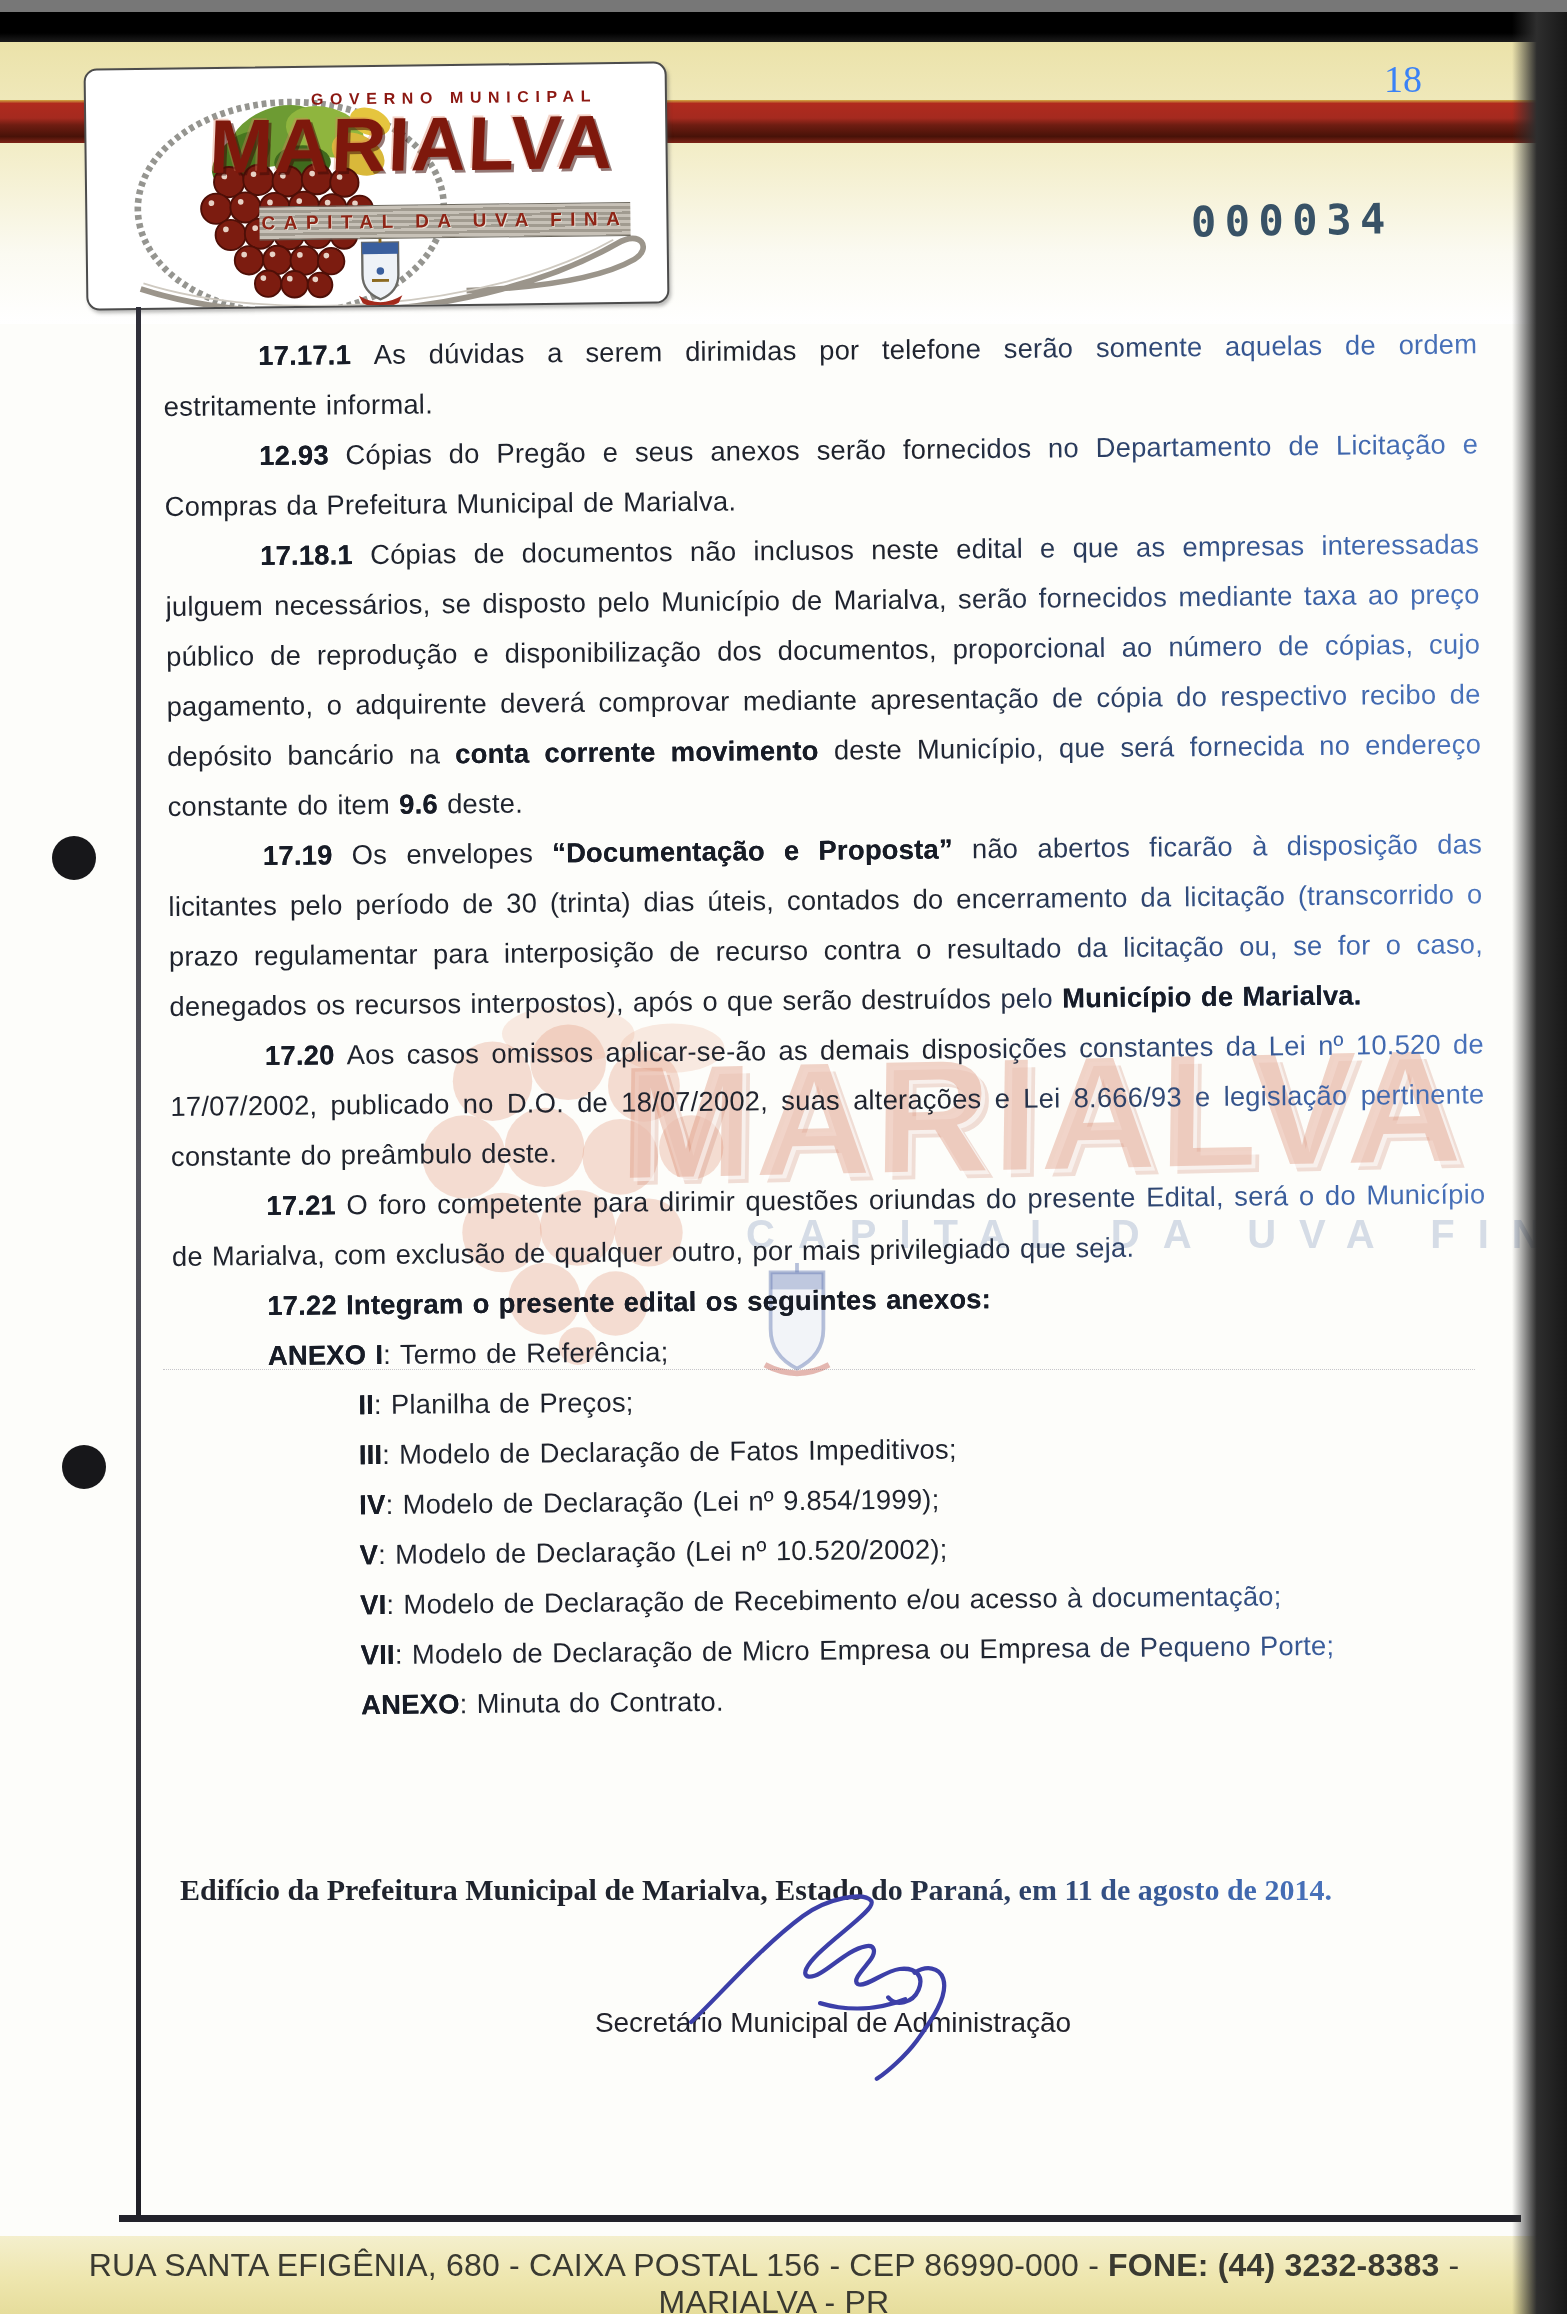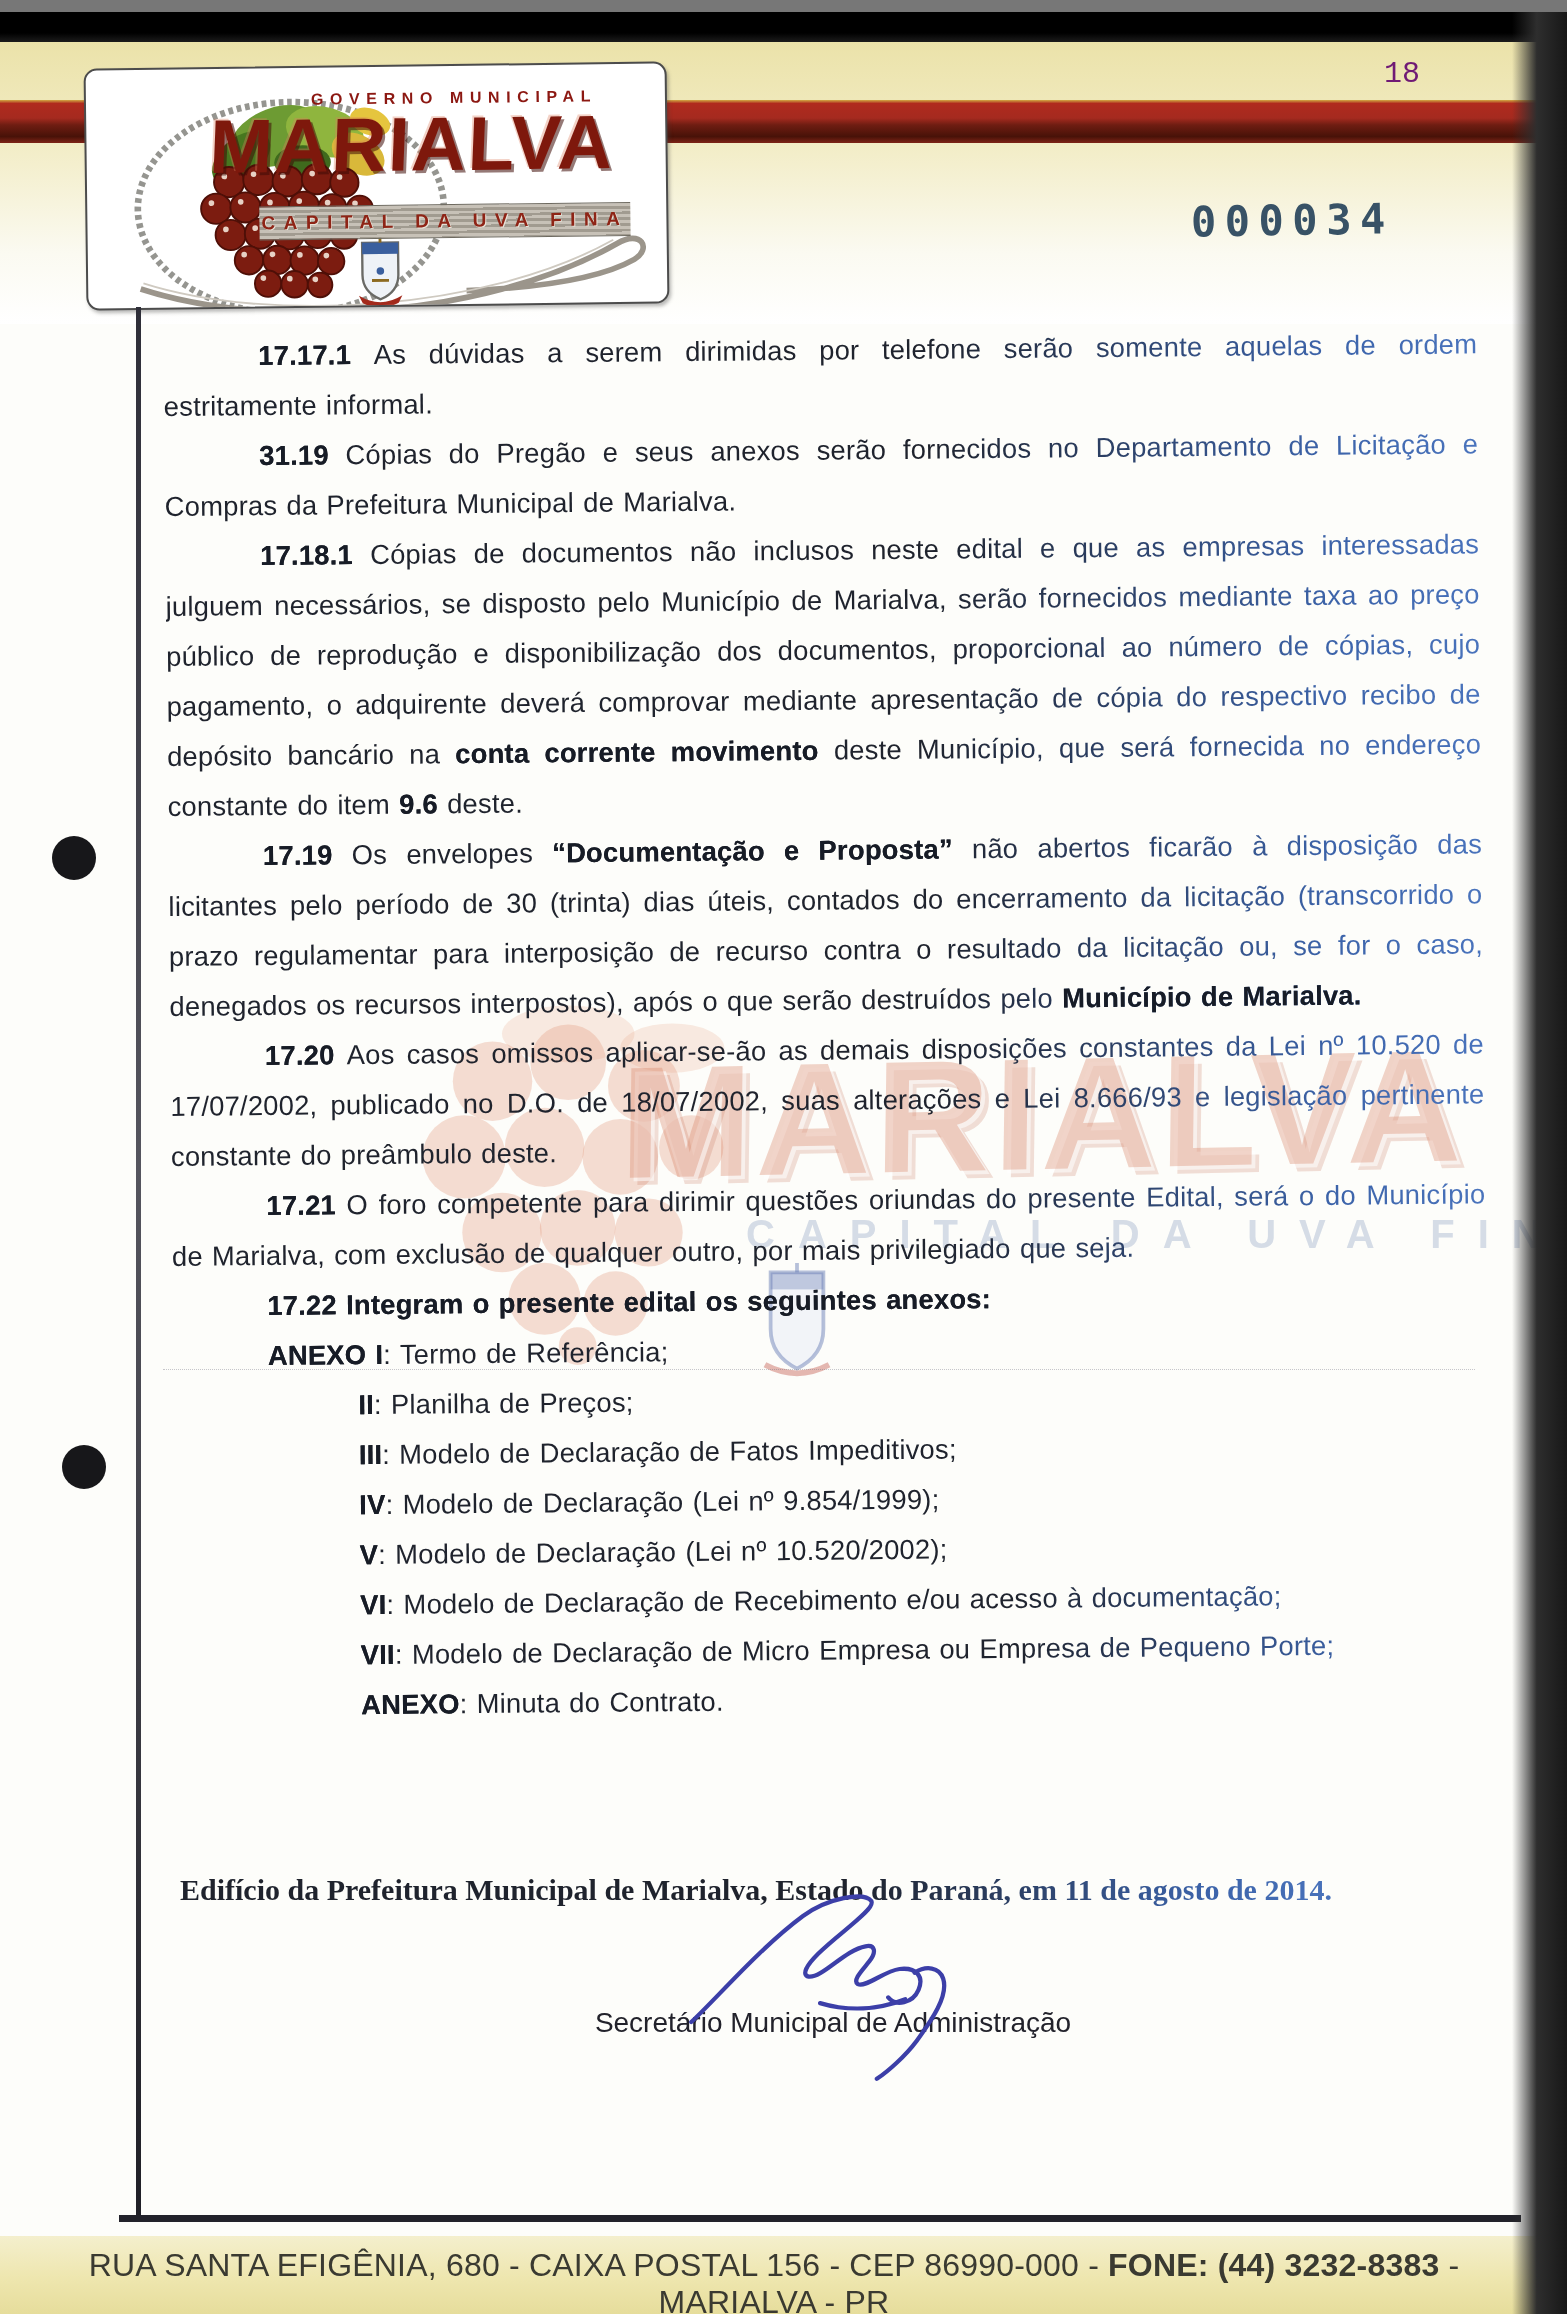--- a/index.html
+++ b/index.html
@@ -20,21 +20,21 @@
   .dot2{left:62px;top:1433px;}
 
   
   .logo-box{position:absolute;left:85px;top:53px;width:579px;height:238px;background:#fff;border:2.8px solid #4c4c4c;border-radius:13.2px;z-index:3;transform:rotate(-0.7deg);box-shadow:1.9px 2.8px 3.8px rgba(60,60,60,.35);}
   .logo-art{position:absolute;left:0;top:0;width:100%;height:100%;}
   .logo-gov{position:absolute;left:225px;top:23px;font-size:16px;font-weight:bold;letter-spacing:6.6px;color:#8c1812;white-space:nowrap;}
   .logo-city{position:absolute;left:123px;top:34px;font-size:76px;font-weight:bold;letter-spacing:1.9px;color:#7e180c;transform:skewX(-3deg);text-shadow:2.8px 2.8px 0 rgba(62,11,5,.55),-1.9px -1.9px 0 rgba(222,126,95,.35);white-space:nowrap;}
   .logo-banner{position:absolute;left:172px;top:138px;width:371px;height:32px;background:repeating-linear-gradient(180deg,#c7c1b7 0 2.8px,#a19b90 2.8px 5.7px);border-top:1.9px solid #6e6a60;border-bottom:1.9px solid #6e6a60;display:flex;align-items:center;justify-content:center;}
   .logo-banner span{font-size:19px;font-weight:bold;letter-spacing:8.5px;color:#8e2416;text-shadow:0.9px 0.9px 0 #e9e5db;white-space:nowrap;}
 
-  .page-number{position:absolute;left:1384px;top:45px;font-family:Liberation Mono, monospace;font-size:30px;color:#701a75;z-index:3;}
+  .page-number{position:absolute;left:1384px;top:45px;font-family:Liberation Serif, serif;font-size:38px;color:#3b82f6;z-index:3;}
   .stamp{position:absolute;left:1191px;top:184px;font-family:"DejaVu Sans Mono",monospace;font-weight:bold;font-size:42px;letter-spacing:8.5px;color:#2e4a60;transform:rotate(-1deg);z-index:3;opacity:.95;}
 
   
   .watermark{position:absolute;left:0;top:0;width:100%;height:100%;z-index:2;pointer-events:none;}
   .wm-city{position:absolute;left:620px;top:1011px;font-size:159px;font-weight:bold;letter-spacing:3.8px;color:rgba(216,126,96,.33);transform:rotate(-1.2deg) skewX(-2deg);text-shadow:3.8px 3.8px 0 rgba(255,255,255,.55),7.6px 7.6px 0 rgba(198,108,84,.22);white-space:nowrap;}
   .wm-tag{position:absolute;left:746px;top:1200px;font-size:40px;font-weight:bold;letter-spacing:23px;color:rgba(146,166,196,.38);white-space:nowrap;}
 
   
   .body-text{position:absolute;left:163px;top:320px;width:1314px;z-index:4;transform:rotate(-0.55deg);transform-origin:left top;color:#20242e;}
   .body-text p{margin:0;font-size:27.4px;line-height:50px;text-align:justify;letter-spacing:0.2px;word-spacing:1.4px;}
@@ -185,21 +185,21 @@
     <svg style="position:absolute;left:763px;top:1251px" width="68" height="115" viewBox="0 0 72 122" xmlns="http://www.w3.org/2000/svg">
       <path d="M8 10 L64 10 L64 70 Q64 98 36 112 Q8 98 8 70 Z" fill="rgba(214,224,244,0.28)" stroke="rgba(96,118,178,0.45)" stroke-width="4"></path>
       <rect x="8" y="10" width="56" height="18" fill="rgba(96,118,178,0.35)"></rect>
       <path d="M2 108 Q36 126 70 108" fill="none" stroke="rgba(198,98,86,0.45)" stroke-width="6"></path>
       <path d="M36 0 L36 10" stroke="rgba(96,118,178,0.45)" stroke-width="4"></path>
     </svg>
   </div>
 
   <div class="body-text">
       <p class="indent fade"><span class="b">17.17.1 </span><span>As dúvidas a serem dirimidas por telefone serão somente aquelas de ordem estritamente informal.</span></p>
-      <p class="indent fade"><span class="b">31.19 </span><span>Cópias do Pregão e seus anexos serão fornecidos no Departamento de Licitação e Compras da Prefeitura Municipal de Marialva.</span></p>
+      <p class="indent fade"><span class="b">12.93 </span><span>Cópias do Pregão e seus anexos serão fornecidos no Departamento de Licitação e Compras da Prefeitura Municipal de Marialva.</span></p>
       <p class="indent fade"><span class="b">17.18.1 </span><span>Cópias de documentos não inclusos neste edital e que as empresas interessadas julguem necessários, se disposto pelo Município de Marialva, serão fornecidos mediante taxa ao preço público de reprodução e disponibilização dos documentos, proporcional ao número de cópias, cujo pagamento, o adquirente deverá comprovar mediante apresentação de cópia do respectivo recibo de depósito bancário na </span><span class="b">conta corrente movimento</span><span> deste Município, que será fornecida no endereço constante do item </span><span class="b">9.6</span><span> deste.</span></p>
       <p class="indent fade"><span class="b">17.19 </span><span>Os envelopes </span><span class="b">“Documentação e Proposta”</span><span> não abertos ficarão à disposição das licitantes pelo período de 30 (trinta) dias úteis, contados do encerramento da licitação (transcorrido o prazo regulamentar para interposição de recurso contra o resultado da licitação ou, se for o caso, denegados os recursos interpostos), após o que serão destruídos pelo </span><span class="b">Município de Marialva.</span></p>
       <p class="indent fade"><span class="b">17.20 </span><span>Aos casos omissos aplicar-se-ão as demais disposições constantes da Lei nº 10.520 de 17/07/2002, publicado no D.O. de 18/07/2002, suas alterações e Lei 8.666/93 e legislação pertinente constante do preâmbulo deste.</span></p>
       <p class="indent fade"><span class="b">17.21 </span><span>O foro competente para dirimir questões oriundas do presente Edital, será o do Município de Marialva, com exclusão de qualquer outro, por mais privilegiado que seja.</span></p>
       <p class="indent fade"><span class="b">17.22 Integram o presente edital os seguintes anexos:</span></p>
       <p class="anexo fade"><span class="b">ANEXO I</span><span>: Termo de Referência;</span></p>
       <p class="anexo-sub fade"><span class="b">II</span><span>: Planilha de Preços;</span></p>
       <p class="anexo-sub fade"><span class="b">III</span><span>: Modelo de Declaração de Fatos Impeditivos;</span></p>
       <p class="anexo-sub fade"><span class="b">IV</span><span>: Modelo de Declaração (Lei nº 9.854/1999);</span></p>
       <p class="anexo-sub fade"><span class="b">V</span><span>: Modelo de Declaração (Lei nº 10.520/2002);</span></p>

